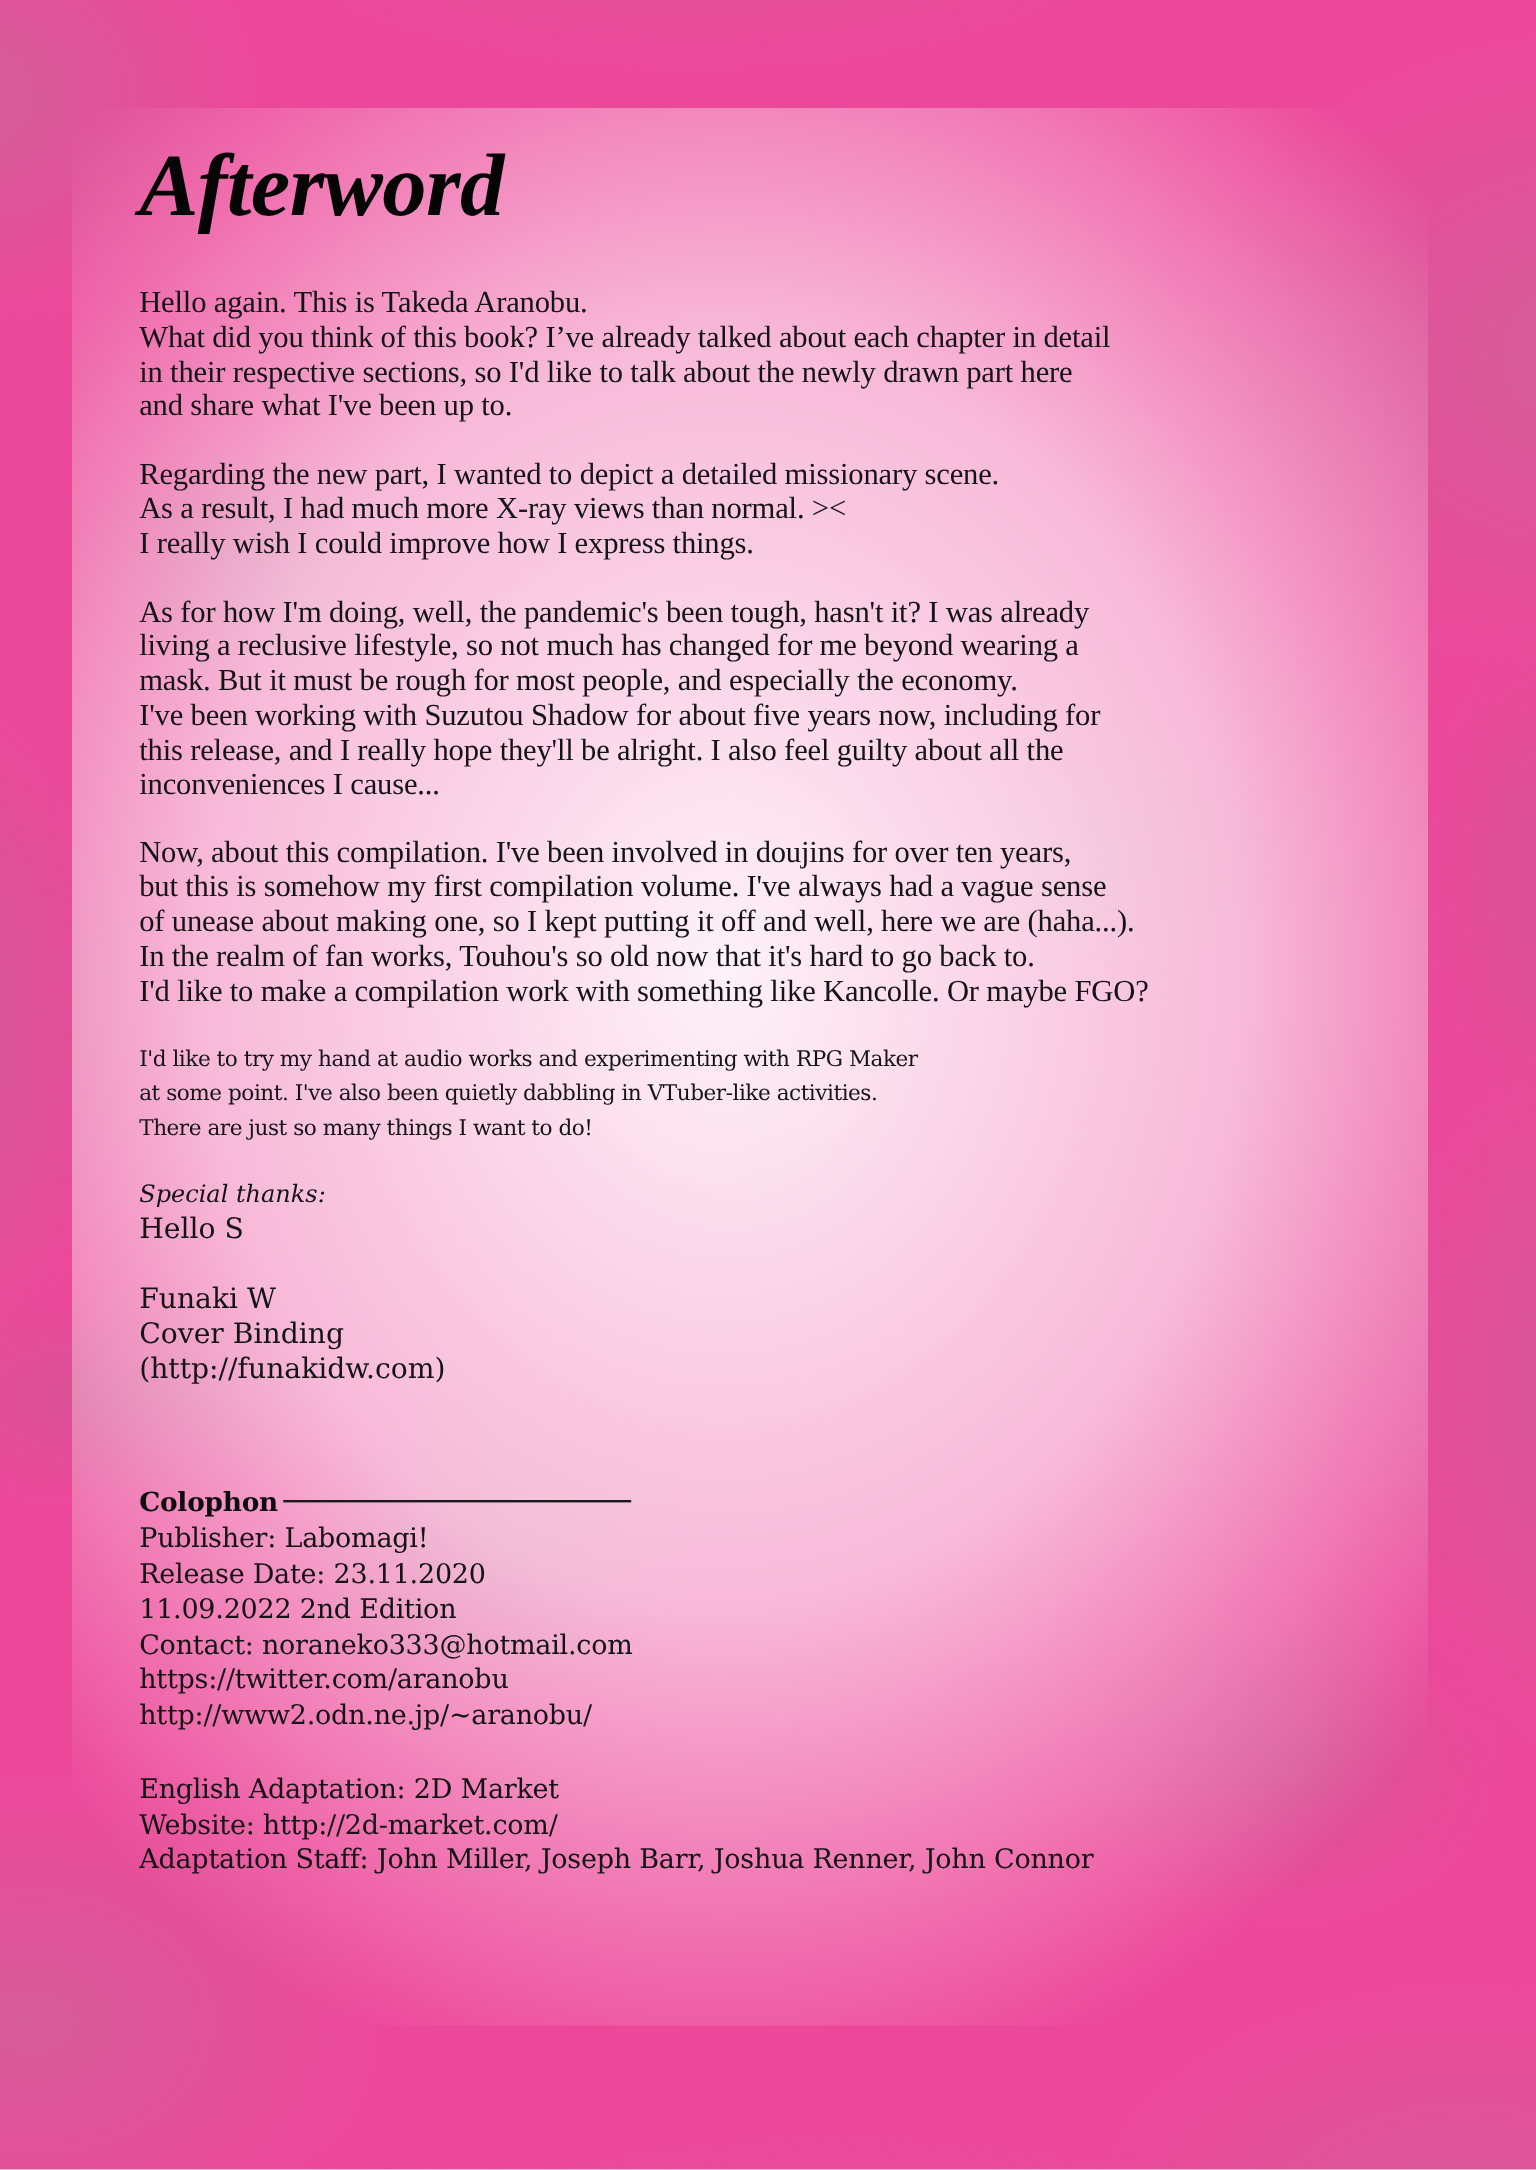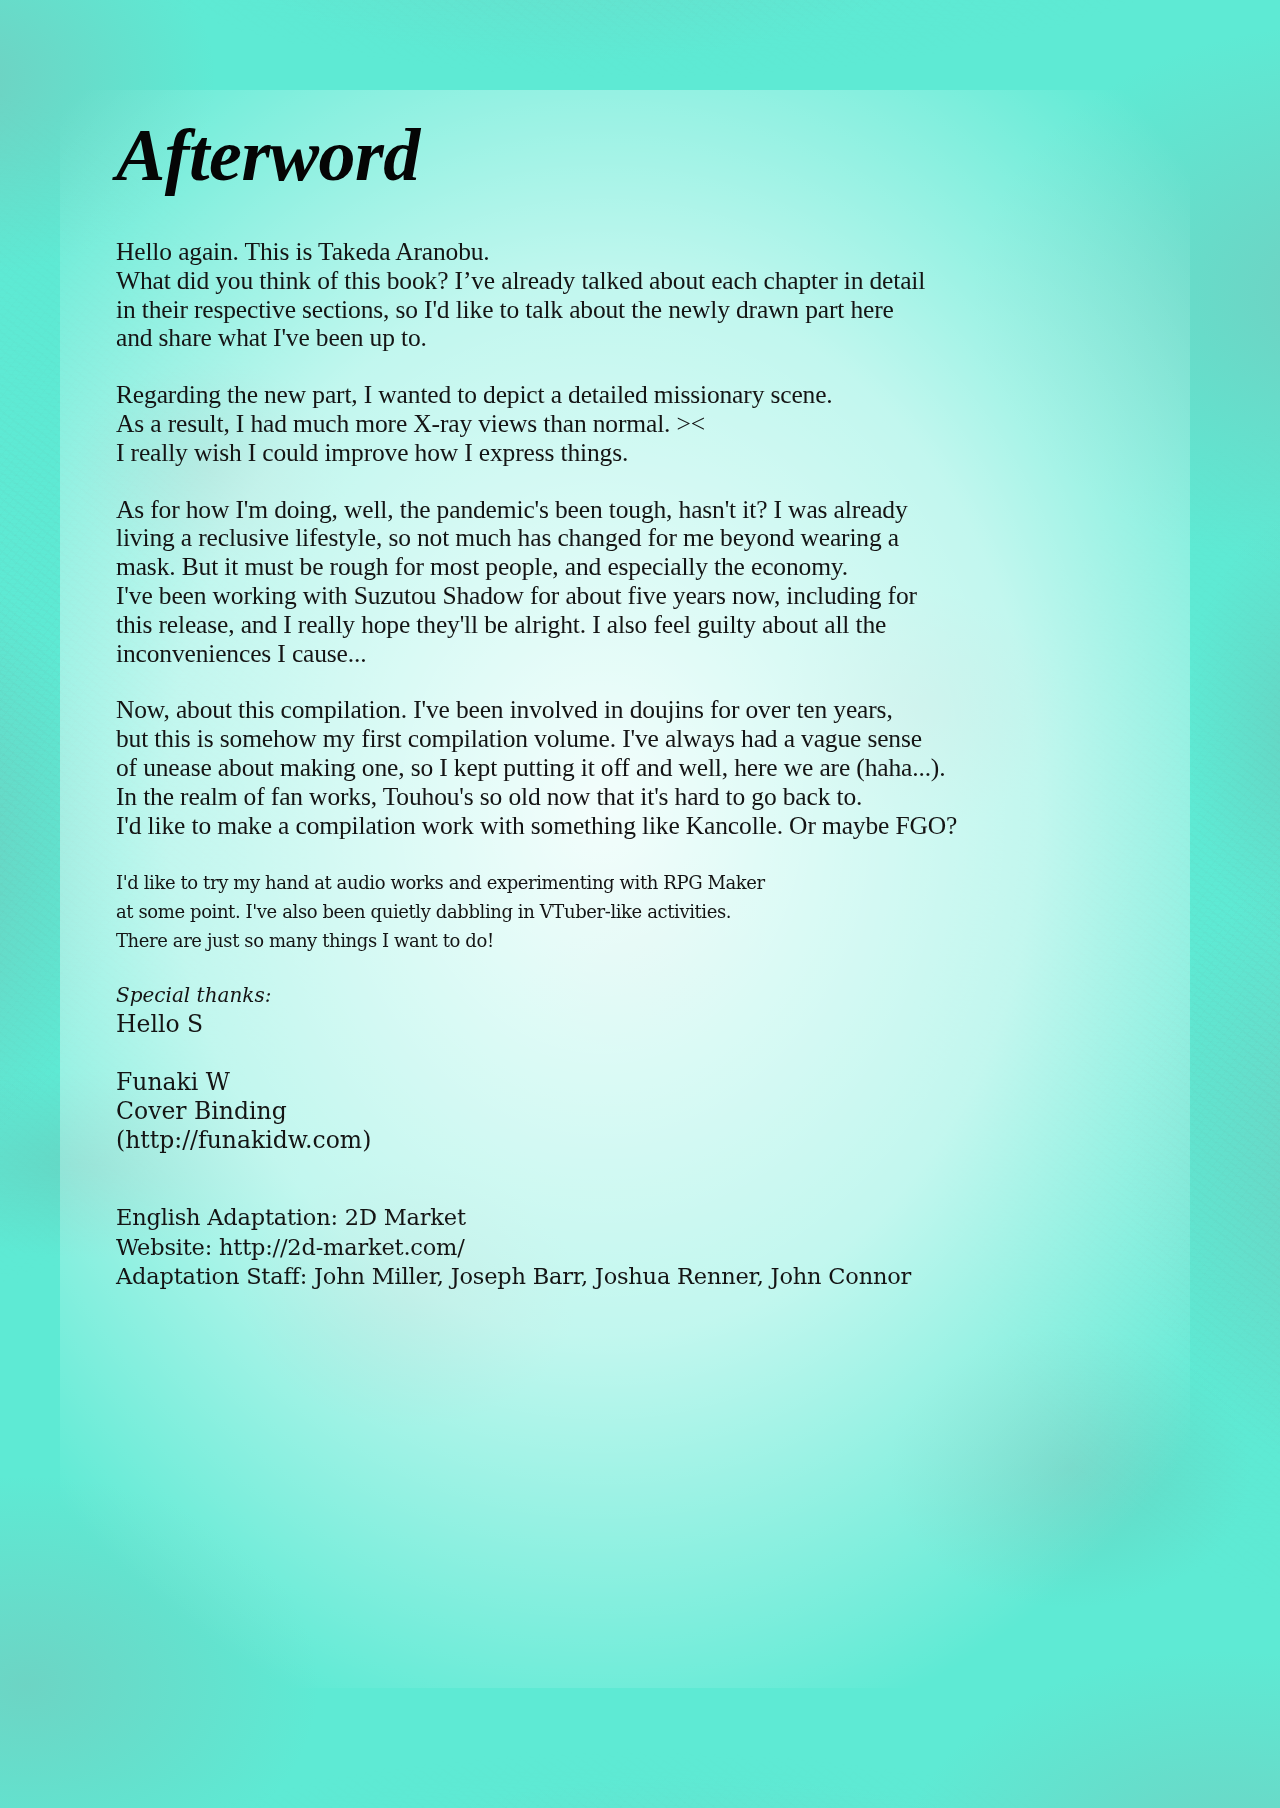--- a/index.html
+++ b/index.html
@@ -13,21 +13,21 @@
     position: relative;
     overflow: hidden;
     font-family: "Liberation Serif", "DejaVu Serif", serif;
     color: #111111;
   }
 
   
   #page {
     position: absolute;
     inset: 0;
-    background-color: #5eead4;
+    background-color: #ec4899;
     overflow: hidden;
   }
   .tex {
     position: absolute;
     inset: -10%;
     pointer-events: none;
   }
   .tex1 {
     background-image:
       radial-gradient(ellipse 360px 280px at 6% 12%, rgba(150,150,150,0.30), rgba(255,255,255,0) 70%),
@@ -158,21 +158,21 @@
   .colophon-lines {
     margin-top: 5px;
     font-family: "DejaVu Serif", "Liberation Serif", serif;
     font-size: 22.5px;
     line-height: 29.5px;
     letter-spacing: -0.2px;
     color: #141414;
     white-space: pre-line;
   }
   #credits {
-    margin-top: 48px;
+    margin-top: 32px;
     font-family: "DejaVu Serif", "Liberation Serif", serif;
     font-size: 22.5px;
     line-height: 29.5px;
     letter-spacing: -0.2px;
     color: #141414;
     white-space: pre-line;
   }
 </style>
 </head>
 <body>
@@ -218,19 +218,31 @@
 
     <div class="italic-label">Special thanks:</div>
     <div class="plain-line">Hello S</div>
 
     <div style="height:29px"></div>
 
     <div class="plain-line">Funaki W</div>
     <div class="plain-line">Cover Binding</div>
     <div class="plain-line">(http://funakidw.com)</div>
 
+    <div id="colophon">
+      <div id="colophon-head">
+        <span class="label">Colophon</span>
+        <span id="colophon-rule"></span>
+      </div>
+      <div class="colophon-lines">Publisher: Labomagi!
+Release Date:  23.11.2020
+                   11.09.2022 2nd Edition
+Contact: noraneko333@hotmail.com
+             https://twitter.com/aranobu
+             http://www2.odn.ne.jp/~aranobu/</div>
+    </div>
 
     <div id="credits">English Adaptation: 2D Market
 Website: http://2d-market.com/
 Adaptation Staff: John Miller, Joseph Barr, Joshua Renner, John Connor</div>
 
   </div>
 </div>
 
 </body></html>

